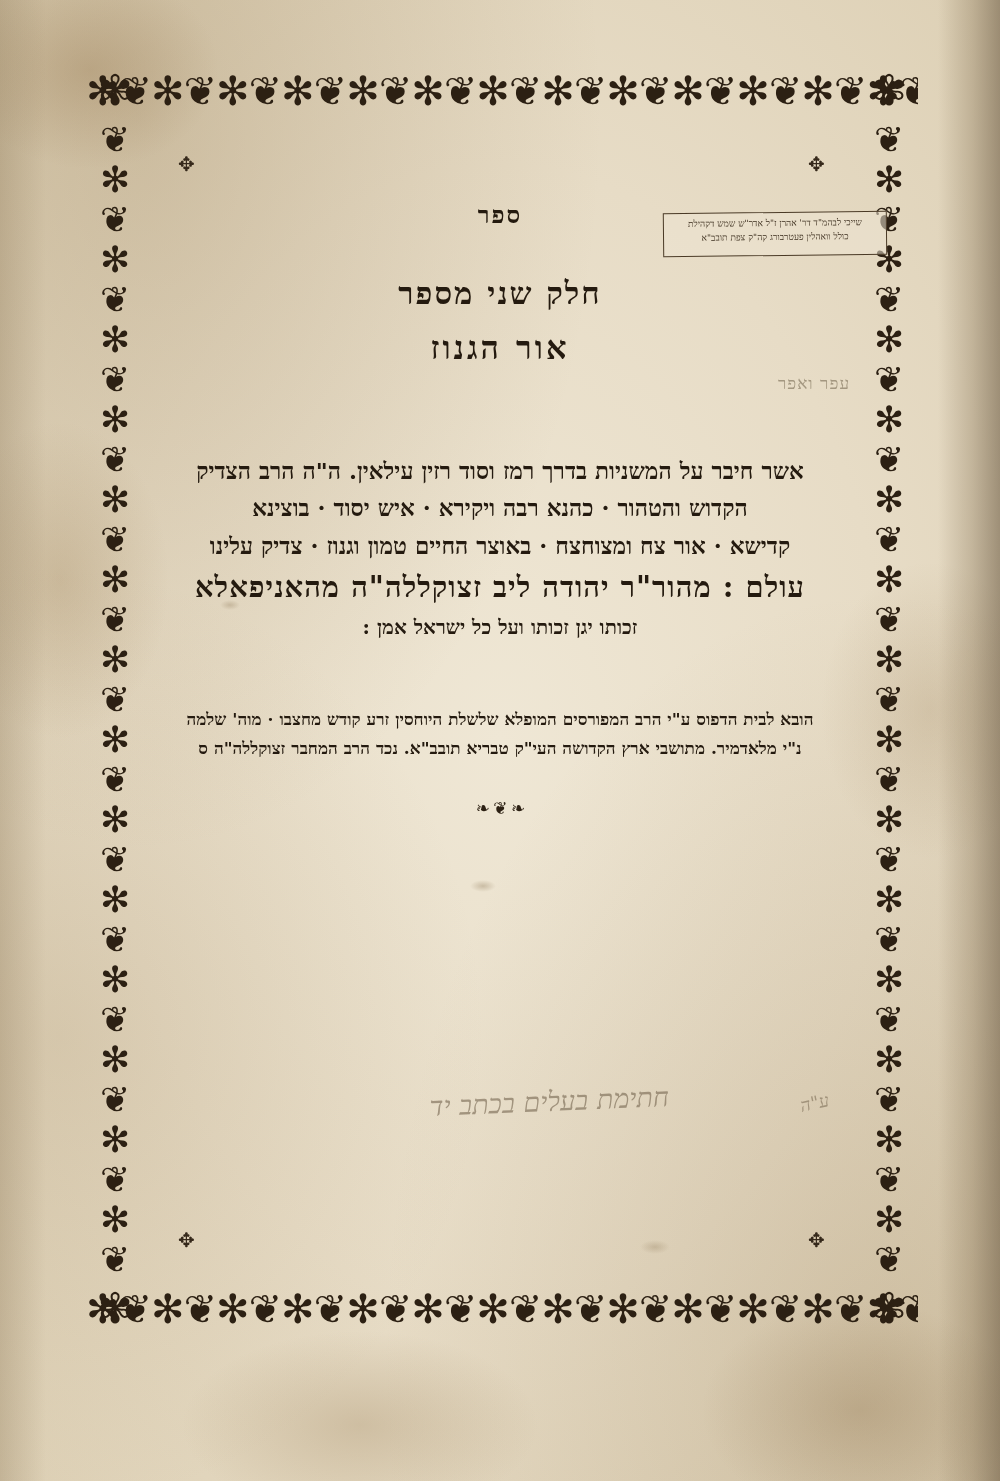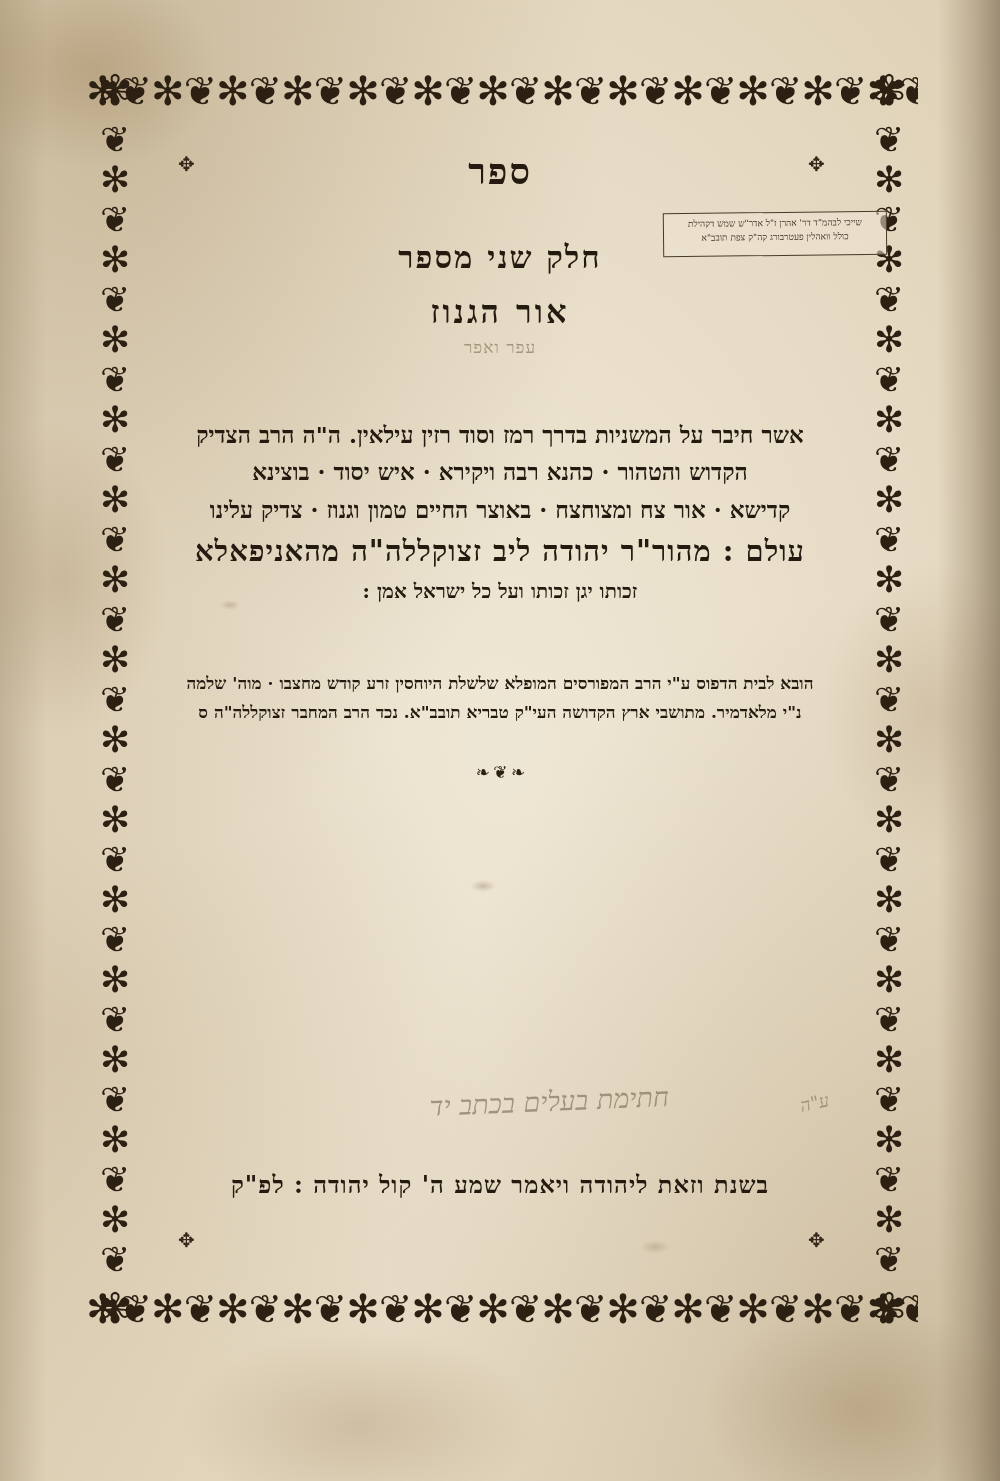--- a/index.html
+++ b/index.html
@@ -62,31 +62,31 @@
   .fleur{
     position:absolute;color:#35281a;font-family:"DejaVu Sans",sans-serif;
     font-size:20px;line-height:20px;
   }
   
   #content{
     position:absolute;left:150px;top:150px;width:700px;height:1120px;
     direction:rtl;text-align:center;color:#241a0f;
   }
   .sefer{
-    font-size:36px;letter-spacing:2px;
+    font-size:24px;letter-spacing:2px;margin-top:50px;
     font-family:"DejaVu Serif", serif;font-weight:700;
   }
   .title-main{
     font-size:74px;font-weight:700;letter-spacing:4px;margin-top:26px;line-height:1.05;
     text-shadow:0 0 1px rgba(40,28,16,.5);
   }
   .subtitle1{font-size:31px;font-weight:700;margin-top:46px;letter-spacing:2px;text-align:center;}
   .subtitle2{font-size:32px;font-weight:700;margin-top:17px;letter-spacing:3px;}
   .faint{
-    font-size:17px;color:#8d8069;margin-top:6px;letter-spacing:1px;opacity:.75;
+    font-size:17px;color:#8d8069;margin-top:6px;letter-spacing:1px;opacity:.75;text-align:right;
   }
   .body-block{margin-top:58px;line-height:1.62;}
   .body-line{font-size:23px;font-weight:700;letter-spacing:0px;}
   .big-name{font-size:29px;font-weight:700;letter-spacing:1px;}
   .small-line{font-size:20px;font-weight:700;}
   .imprint{margin-top:62px;line-height:1.7;}
   .imprint-line{font-size:17px;font-weight:700;letter-spacing:0px;}
   .rule{
     margin:36px auto 0;width:300px;height:18px;color:#2c2013;
     font-family:"DejaVu Sans",sans-serif;font-size:17px;line-height:18px;letter-spacing:-1px;
@@ -171,21 +171,20 @@
       <div class="small-line">זכותו יגן זכותו ועל כל ישראל אמן :</div>
     </div>
 
     <div class="imprint">
       <div class="imprint-line">הובא לבית הדפוס ע"י הרב המפורסים המופלא שלשלת היוחסין זרע קודש מחצבו · מוה' שלמה</div>
       <div class="imprint-line">נ"י מלאדמיר. מתושבי ארץ הקדושה העי"ק טבריא תובב"א. נכד הרב המחבר זצוקללה"ה ס</div>
     </div>
 
     <div class="rule">❧ ❦ ❧</div>
 
-    <div class="year-line">בשנת וזאת ליהודה ויאמר שמע ה' קול יהודה : לפ"ק</div>
   </div>
 
   <div id="handwrite">חתימת בעלים בכתב יד</div>
   <div id="handwrite2">ע"ה</div>
 
   <div class="smudge" style="left:470px;top:880px;width:26px;height:12px;background:radial-gradient(ellipse,rgba(120,96,60,.30),rgba(120,96,60,0) 70%);"></div>
   <div class="smudge" style="left:220px;top:600px;width:20px;height:10px;background:radial-gradient(ellipse,rgba(120,96,60,.26),rgba(120,96,60,0) 70%);"></div>
   <div class="smudge" style="left:640px;top:1240px;width:30px;height:14px;background:radial-gradient(ellipse,rgba(120,96,60,.24),rgba(120,96,60,0) 70%);"></div>
 
 </div>

